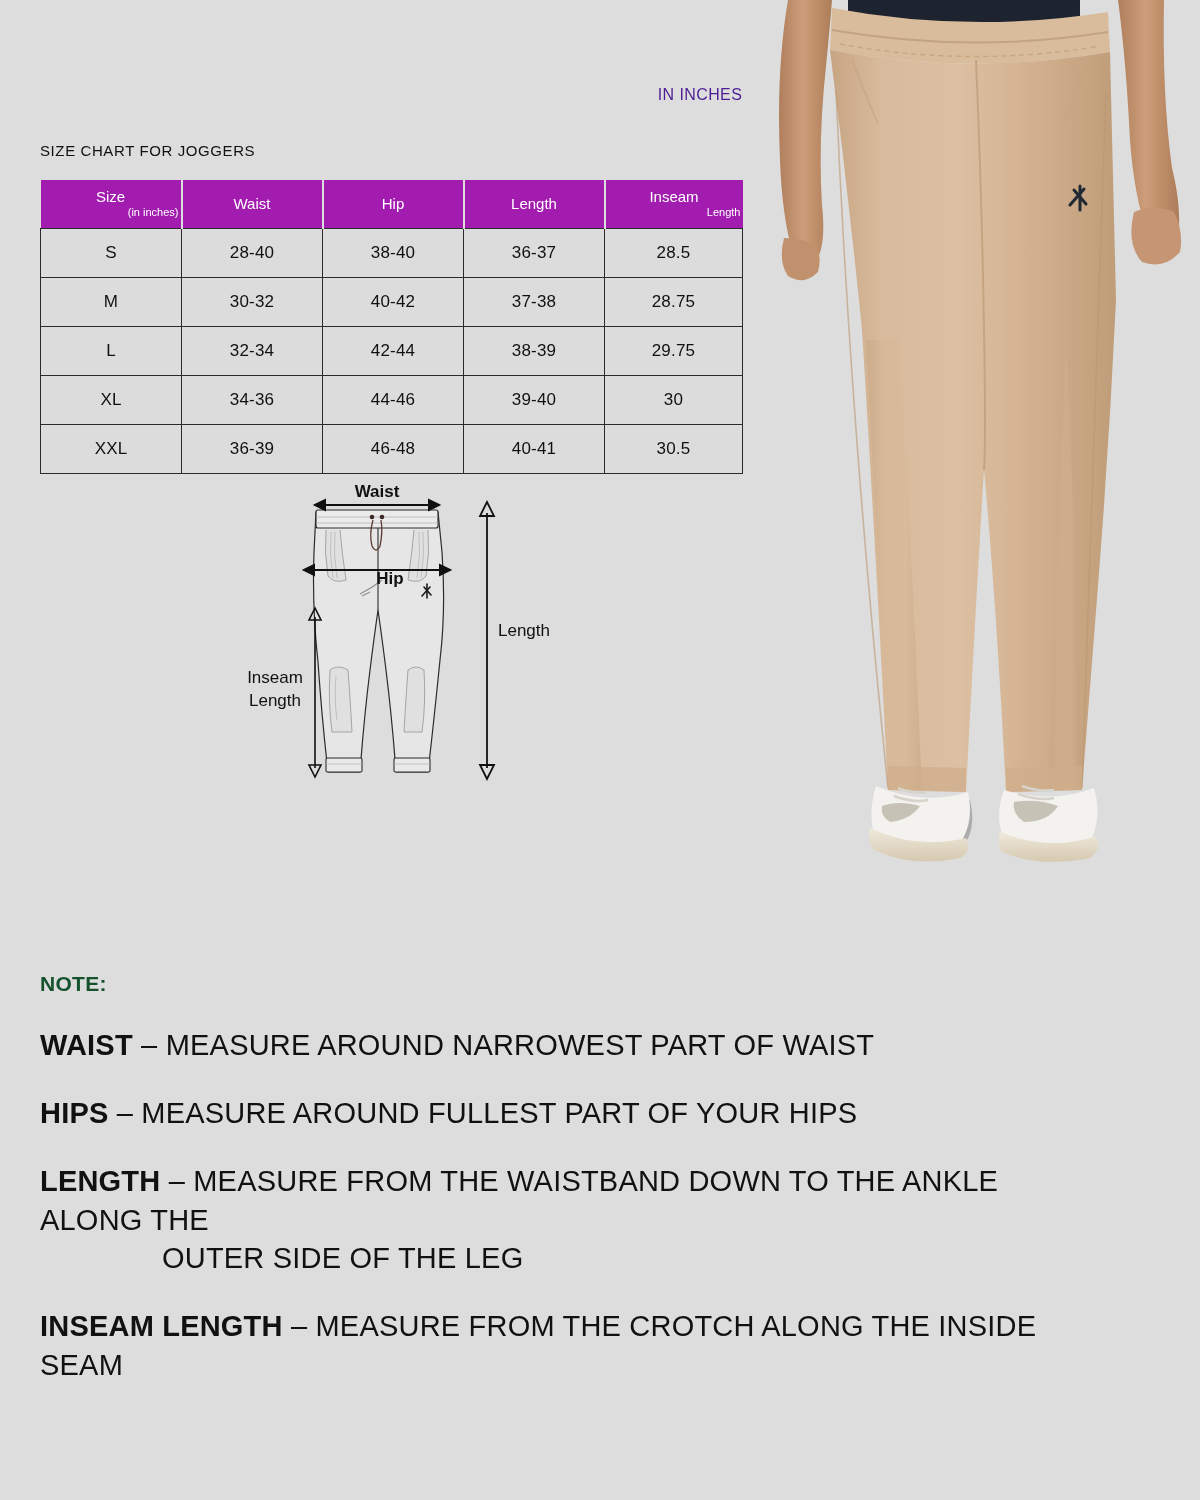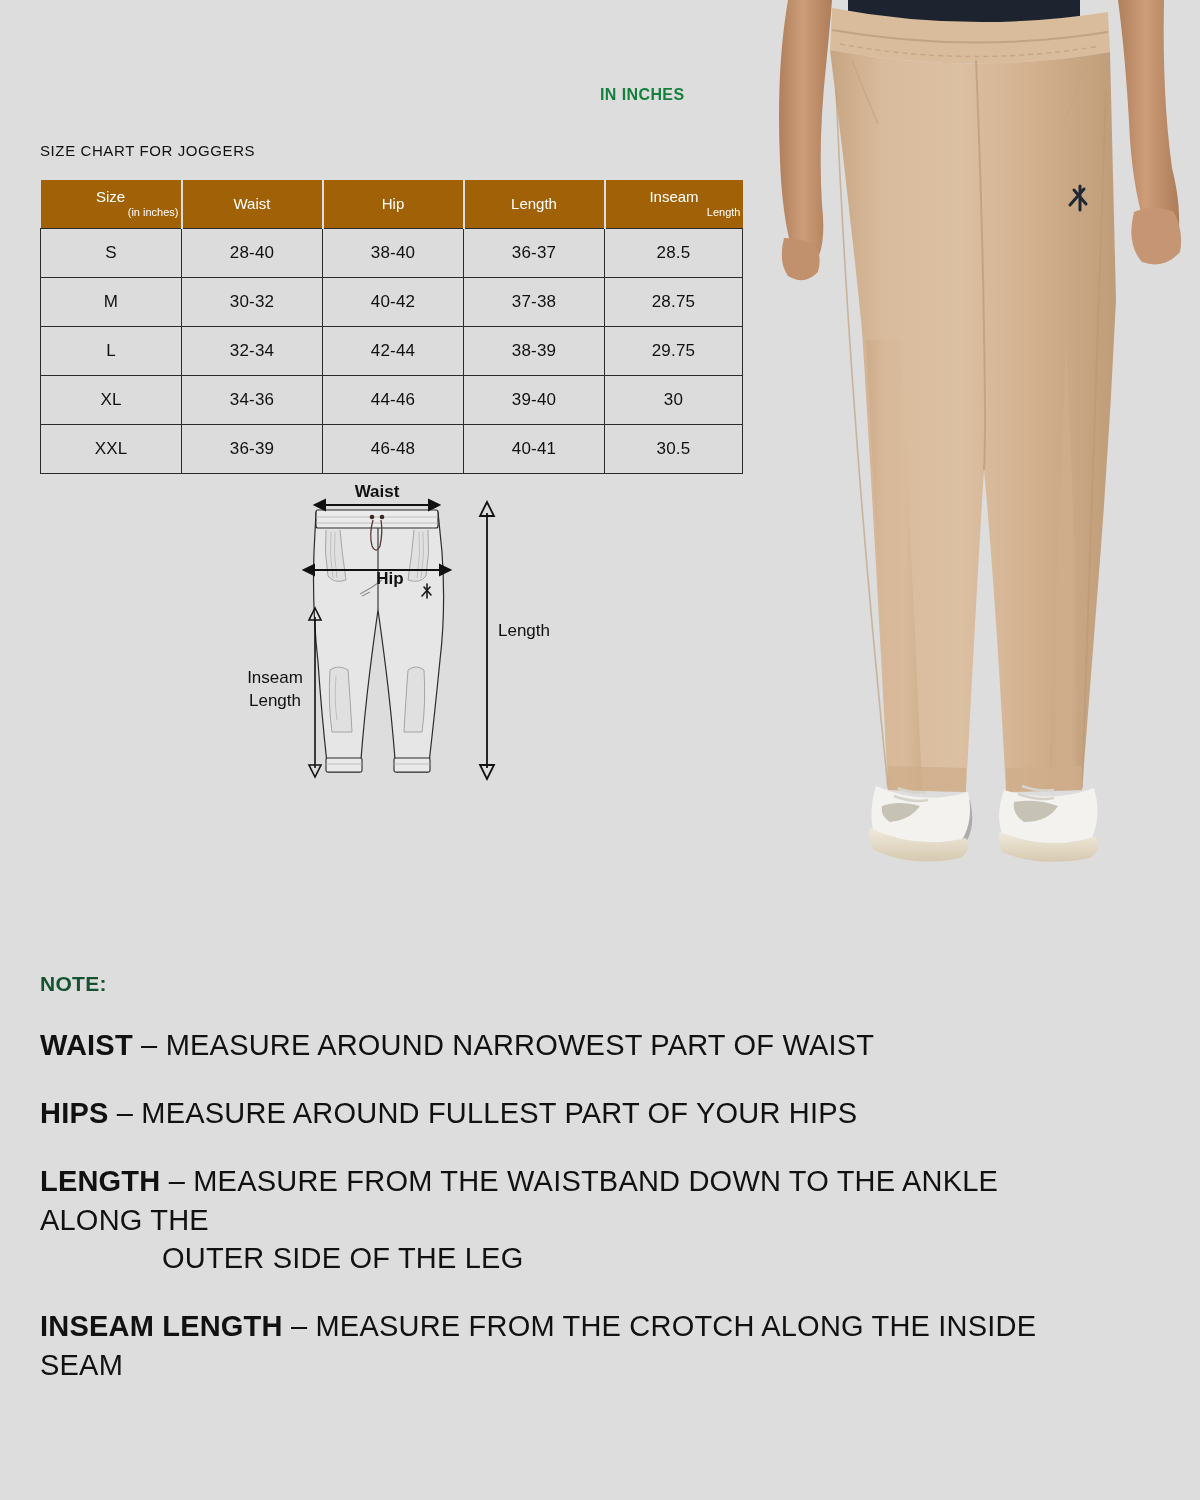--- a/index.html
+++ b/index.html
@@ -33,24 +33,25 @@
     overflow: hidden;
     background: #dddddd;
   }
 
   
   .in-inches {
     position: absolute;
     left: 600px;
     top: 86px;
     width: 200px;
+    text-align: center;
     font-size: 16px;
-    font-weight: 700;
+    font-weight: 400;
     letter-spacing: 0.4px;
-    color: #15803d;
+    color: #4c1d95;
   }
 
   
   .chart-title {
     position: absolute;
     left: 40px;
     top: 142px;
     width: 702px;
     text-align: left;
     font-size: 15px;
@@ -68,21 +69,21 @@
     border-collapse: collapse;
     table-layout: fixed;
   }
   .size-table col.c-size   { width: 141px; }
   .size-table col.c-waist  { width: 141px; }
   .size-table col.c-hip    { width: 141px; }
   .size-table col.c-length { width: 141px; }
   .size-table col.c-inseam { width: 138px; }
 
   .size-table thead th {
-    background: #a16207;
+    background: #a21caf;
     color: #ffffff;
     font-size: 15px;
     font-weight: 400;
     height: 48px;
     padding: 0 2px;
     text-align: center;
     vertical-align: middle;
     border-right: 2px solid #dddddd;
     line-height: 1.1;
   }

